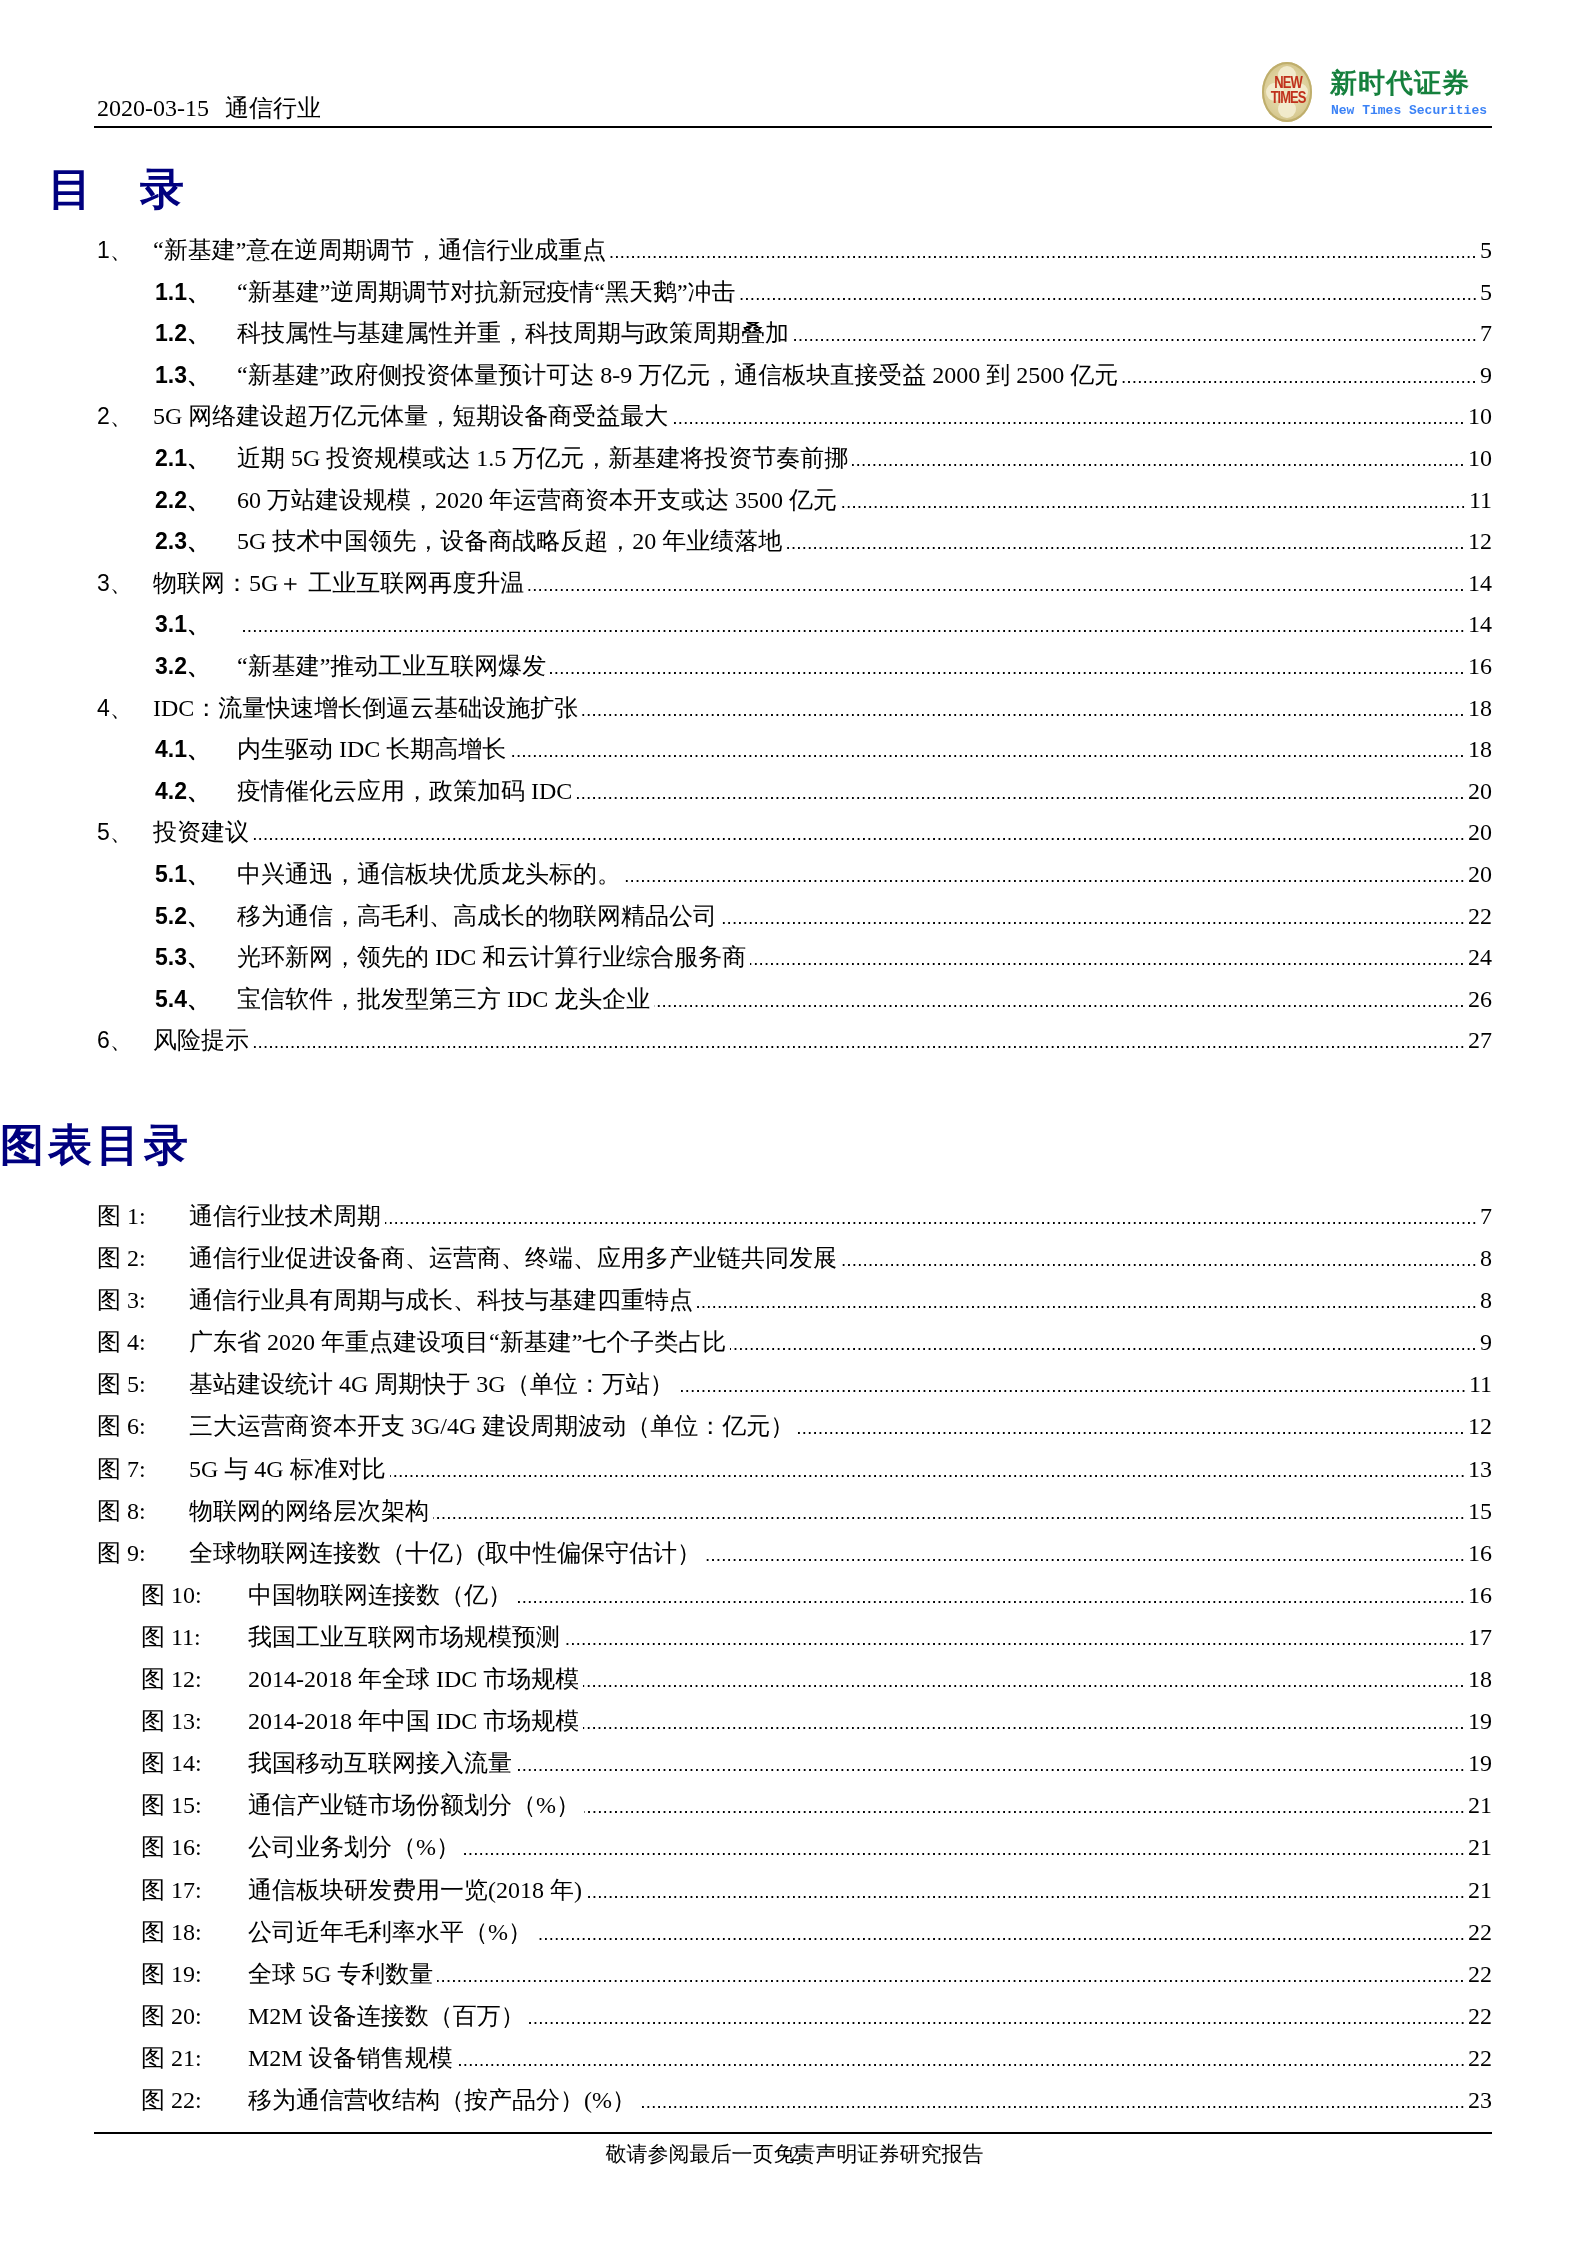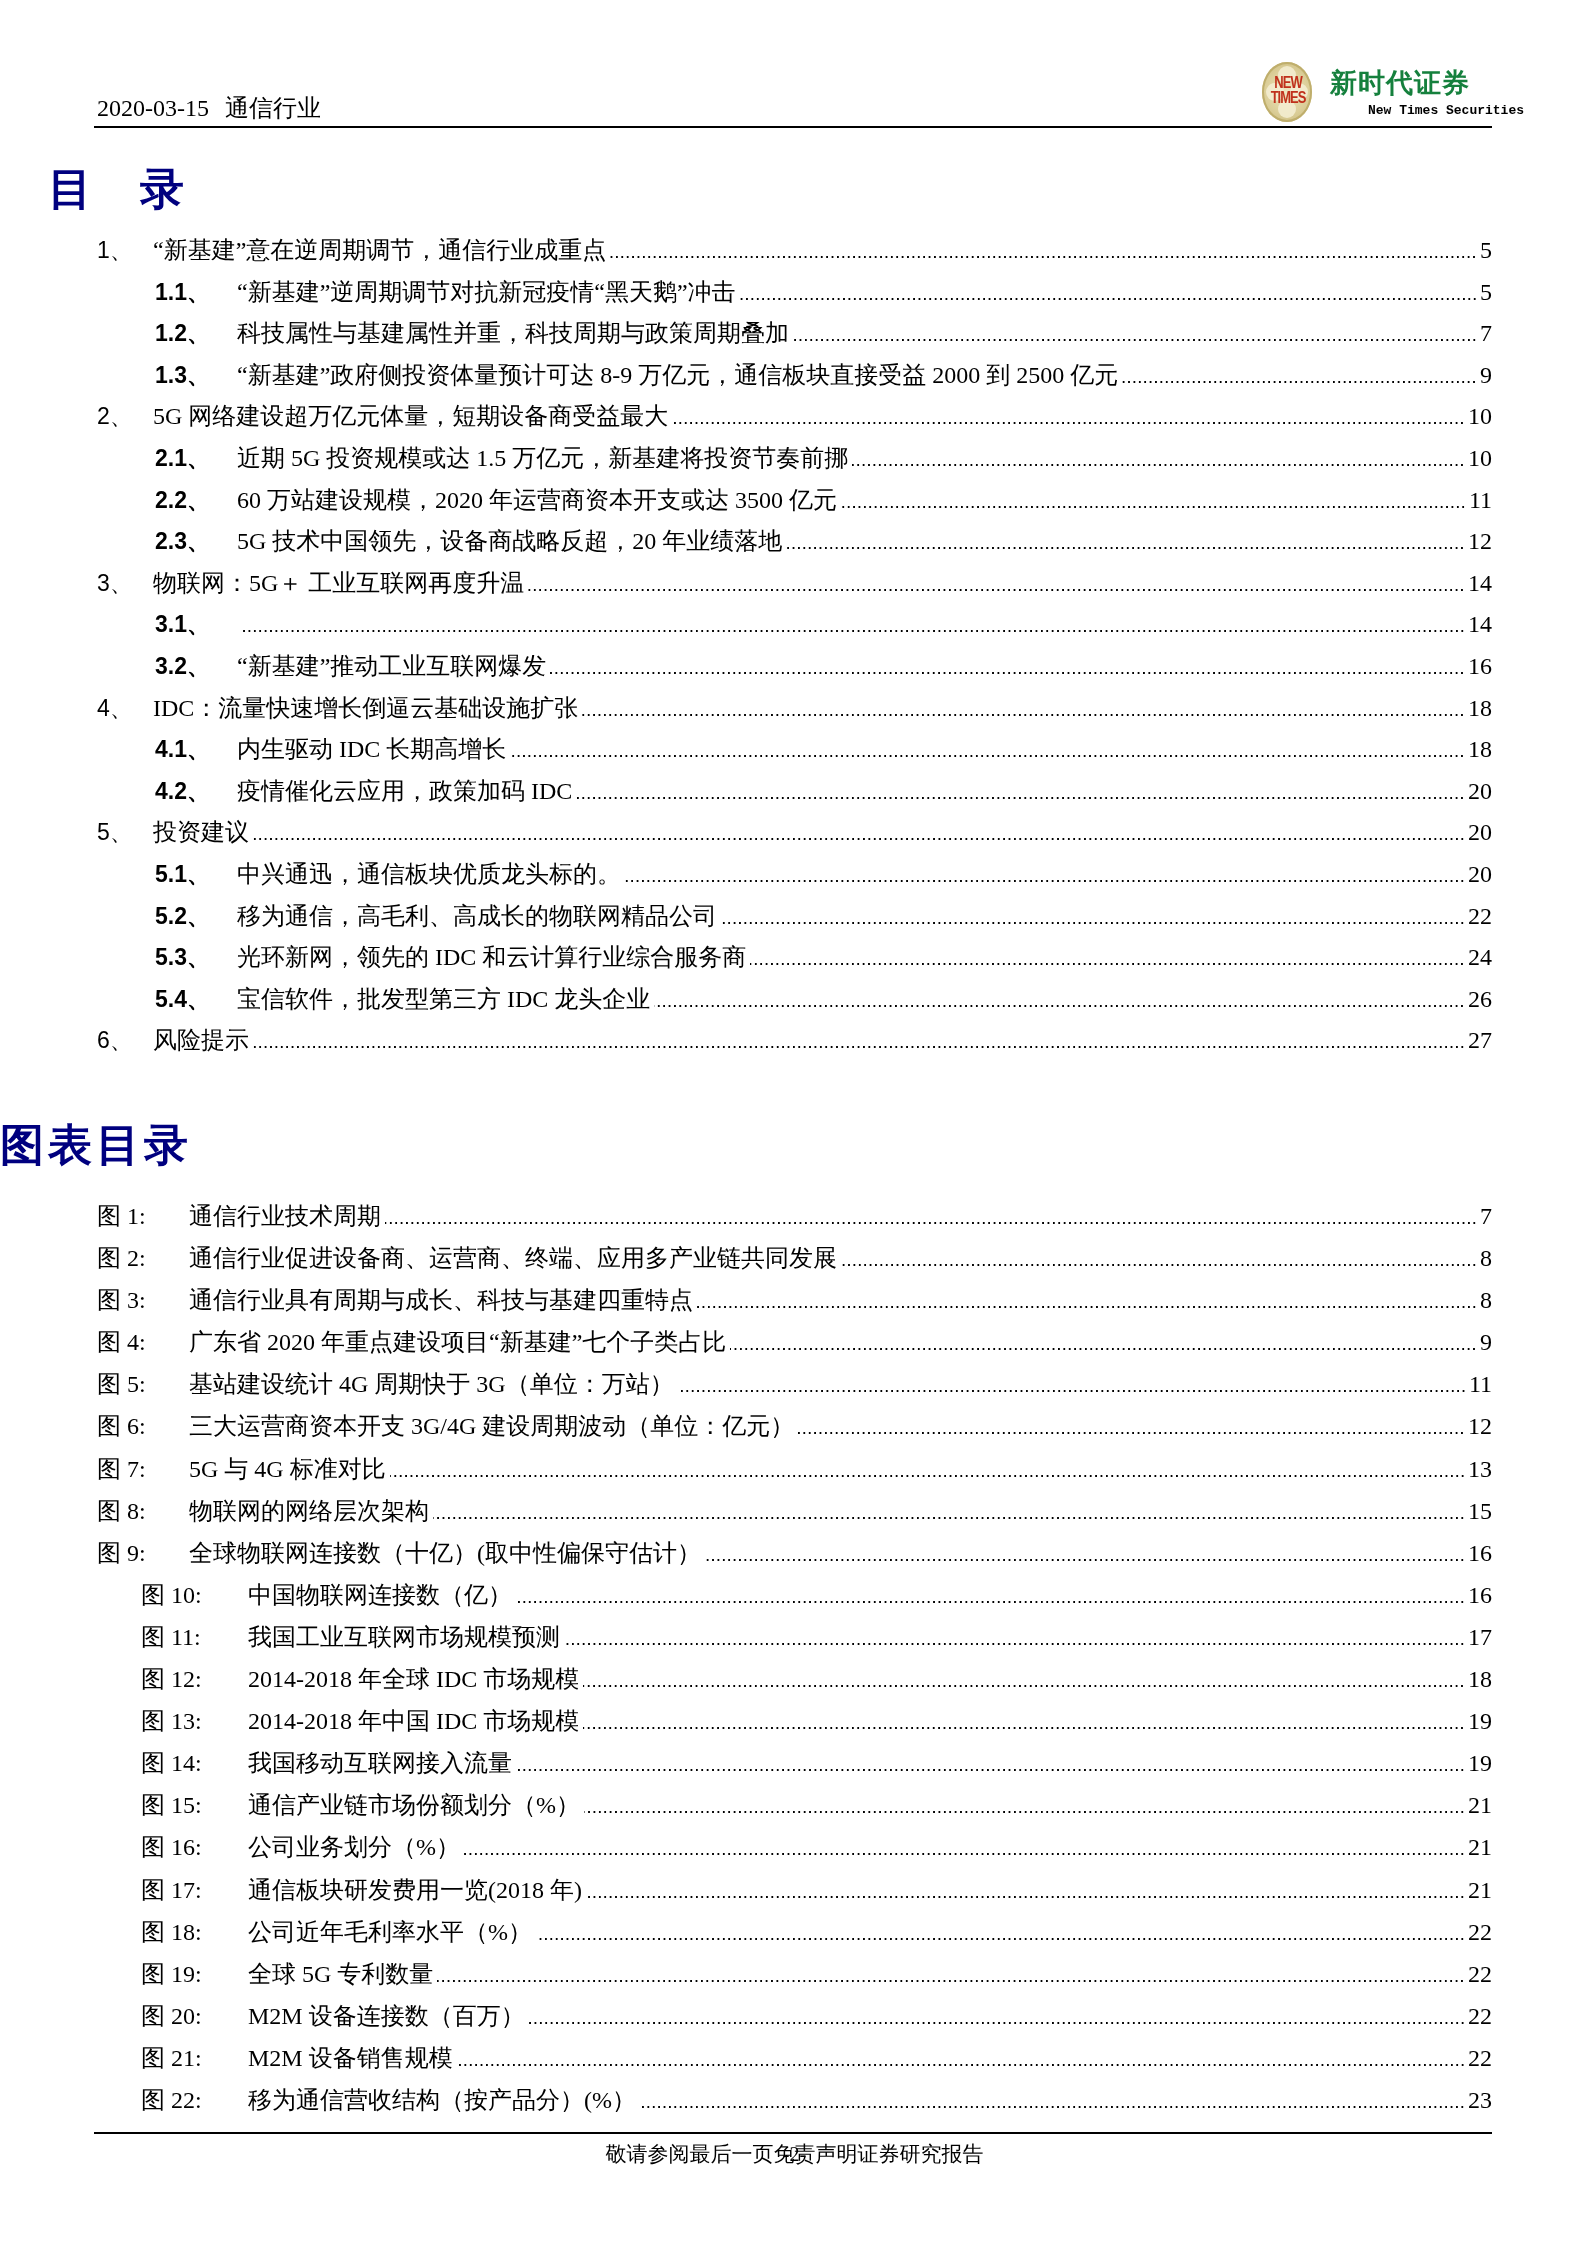--- a/index.html
+++ b/index.html
@@ -75,24 +75,23 @@
       white-space: nowrap;
       font-weight: bold;
     }
     .brand-en {
       position: absolute;
       left: 1331px;
       top: 103px;
       font-family: "Liberation Mono", "DejaVu Sans Mono", monospace;
       font-size: 13px;
       line-height: 16px;
-      color: #000000;
+      color: #3b82f6;
       font-weight: bold;
       white-space: nowrap;
-      margin-left: 37px;
     }
     
     .section-title {
       position: absolute;
       left: 0;
       width: 1586px;
       text-align: left;
       color: #00007f;
       font-weight: bold;
       font-size: 44px;

